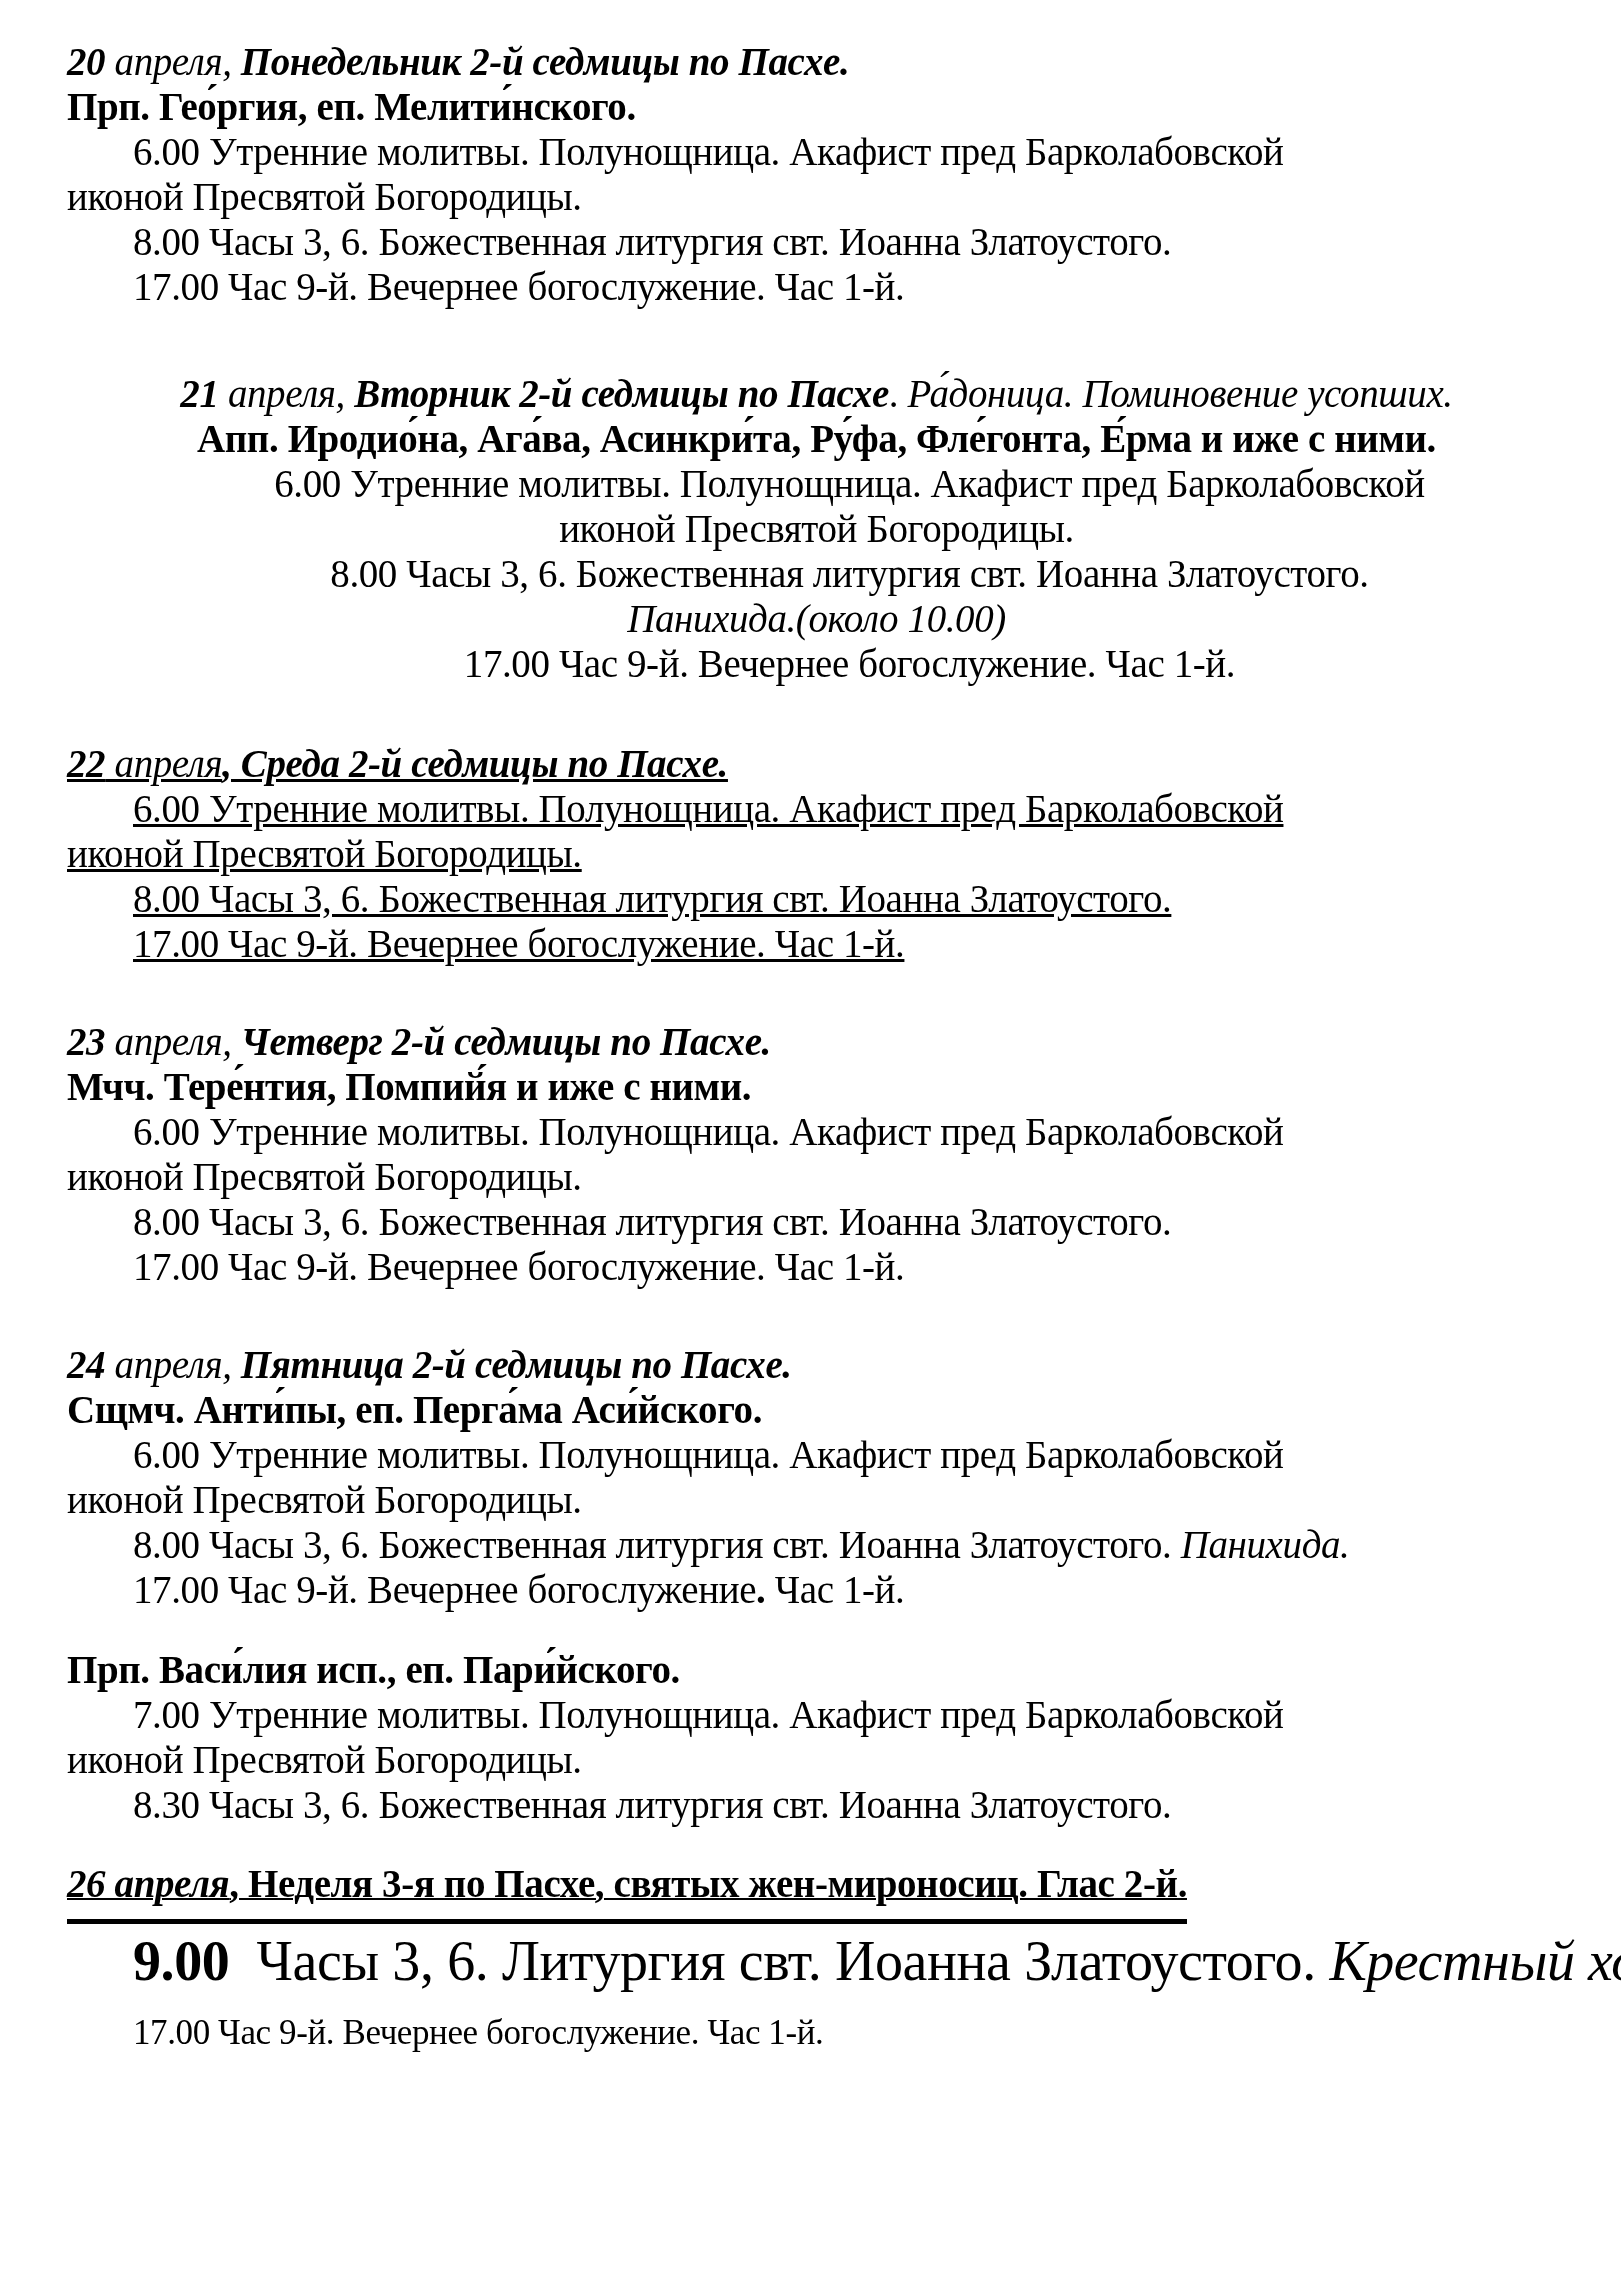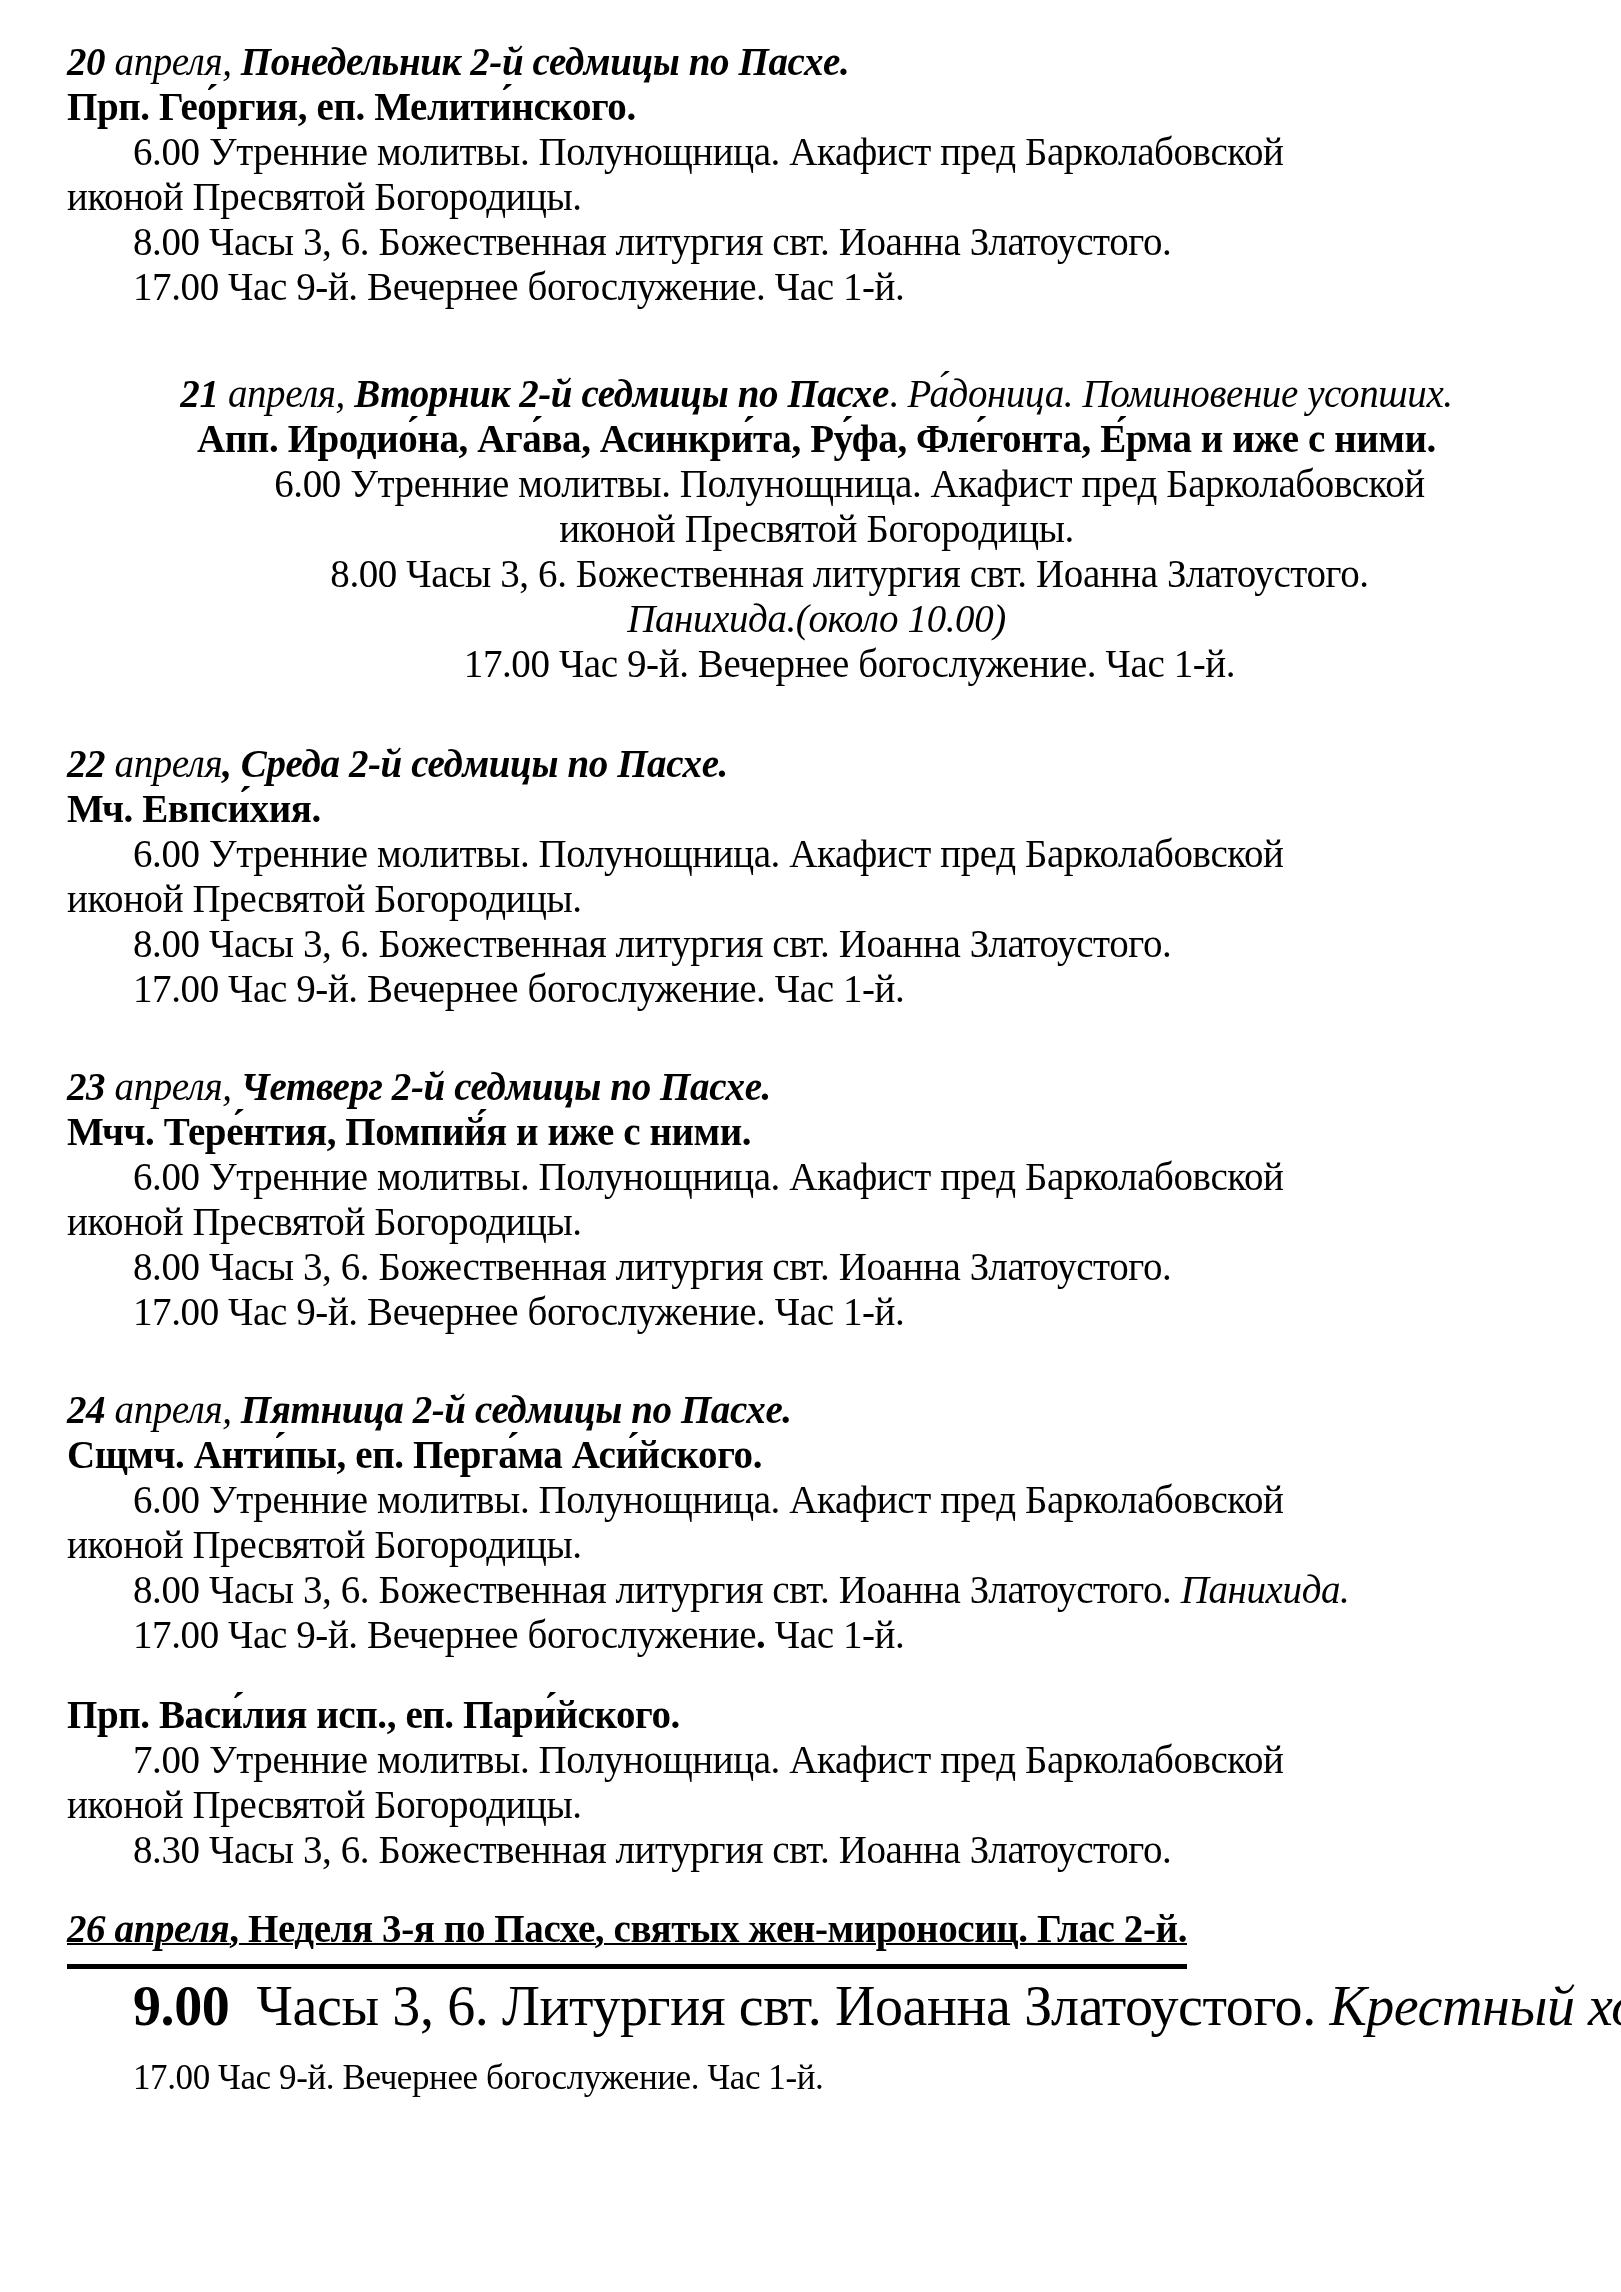--- a/index.html
+++ b/index.html
@@ -16,21 +16,21 @@
     line-height: 45px;
     letter-spacing: -0.4px;
     overflow: hidden;
   }
   .doc {
     padding: 39px 55px 0 67px;
   }
   .section { margin-top: 53px; }
   #sec-apr20 { margin-top: 0; }
   #sec-apr21 { margin-top: 62px; text-align: center; }
-  #sec-apr22 { margin-top: 55px; }
+  #sec-apr22 { margin-top: 55px; text-decoration: underline; }
   #sec-apr23 { margin-top: 53px; }
   #sec-apr24 { }
   #sec-apr25 { margin-top: 35px; }
   #sec-apr26 { margin-top: 29px; }
   .line {
     white-space: nowrap;
   }
   .indent { padding-left: 66px; }
   .gap { margin-top: 23.5px; }
   .sz-large { font-size: 56px; line-height: 53px; }
@@ -63,21 +63,20 @@
       <div class="line"><span class="st-bi">21</span><span class="st-i"> апреля, </span><span class="st-bi">Вторник 2-й седмицы по Пасхе</span><span class="st-r">. </span><span class="st-i">Ра́доница. Поминовение усопших.</span></div>
       <div class="line"><span class="st-b">Апп. Иродио́на, Ага́ва, Асинкри́та, Ру́фа, Фле́гонта, Е́рма и иже с ними.</span></div>
       <div class="line indent"><span class="st-r">6.00 Утренние молитвы. Полунощница. Акафист пред Барколабовской</span></div>
       <div class="line"><span class="st-r">иконой Пресвятой Богородицы.</span></div>
       <div class="line indent"><span class="st-r">8.00 Часы 3, 6. Божественная литургия свт. Иоанна Златоустого.</span></div>
       <div class="line"><span class="st-i">Панихида.(около 10.00)</span></div>
       <div class="line indent"><span class="st-r">17.00 Час 9-й. Вечернее богослужение. Час 1-й.</span></div>
     </div>
     <div class="section" id="sec-apr22">
       <div class="line"><span class="st-bi">22</span><span class="st-i"> апреля</span><span class="st-bi">, Среда 2-й седмицы по Пасхе.</span></div>
-      <div class="line"><span class="st-b">Мч. Евпси́хия.</span></div>
       <div class="line indent"><span class="st-r">6.00 Утренние молитвы. Полунощница. Акафист пред Барколабовской</span></div>
       <div class="line"><span class="st-r">иконой Пресвятой Богородицы.</span></div>
       <div class="line indent"><span class="st-r">8.00 Часы 3, 6. Божественная литургия свт. Иоанна Златоустого.</span></div>
       <div class="line indent"><span class="st-r">17.00 Час 9-й. Вечернее богослужение. Час 1-й.</span></div>
     </div>
     <div class="section" id="sec-apr23">
       <div class="line"><span class="st-bi">23</span><span class="st-i"> апреля, </span><span class="st-bi">Четверг 2-й седмицы по Пасхе.</span></div>
       <div class="line"><span class="st-b">Мчч. Тере́нтия, Помпий́я и иже с ними.</span></div>
       <div class="line indent"><span class="st-r">6.00 Утренние молитвы. Полунощница. Акафист пред Барколабовской</span></div>
       <div class="line"><span class="st-r">иконой Пресвятой Богородицы.</span></div>

